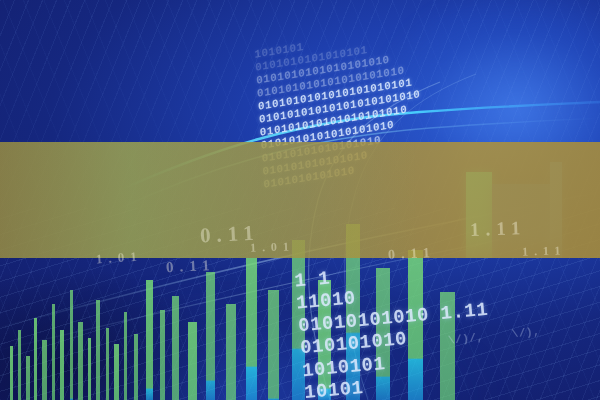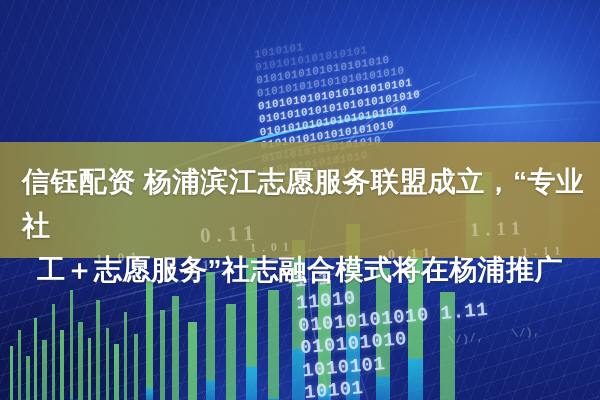--- a/index.html
+++ b/index.html
@@ -233,18 +233,14 @@
   <div id="numWrap">
       <div class="bignum" style="left: 200px; top: 222px; font-size: 21px; transform: rotate(-3deg);">0.11</div>
       <div class="bignum" style="left: 470px; top: 218px; font-size: 19px; transform: rotate(-2deg);">1.11</div>
       <div class="bignum" style="left: 96px; top: 250px; font-size: 13px; transform: rotate(-4deg);">1.01</div>
       <div class="bignum" style="left: 166px; top: 258px; font-size: 15px; transform: rotate(-3deg);">0.11</div>
       <div class="bignum" style="left: 250px; top: 240px; font-size: 12px; transform: rotate(-2deg);">1.01</div>
       <div class="bignum" style="left: 388px; top: 246px; font-size: 14px; transform: rotate(-3deg);">0.11</div>
       <div class="bignum" style="left: 522px; top: 244px; font-size: 12px; transform: rotate(-2deg);">1.11</div>
     </div>
 
-  <div class="headline">
-    <span class="hl-l1">信钰配资 杨浦滨江志愿服务联盟成立，“专业社</span>
-    <span class="hl-l2">工＋志愿服务”社志融合模式将在杨浦推广</span>
-  </div>
 
 </div>
 
 </body></html>

